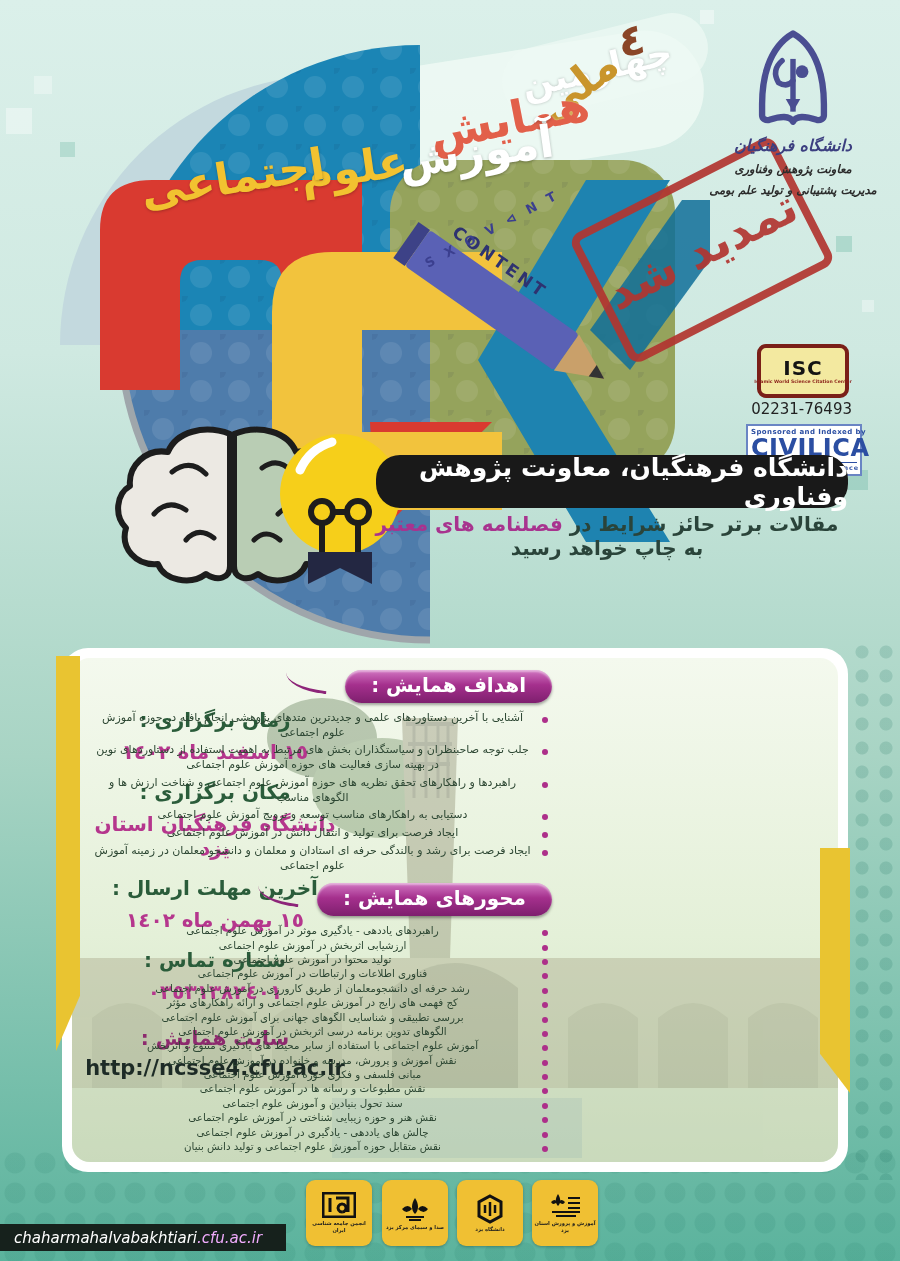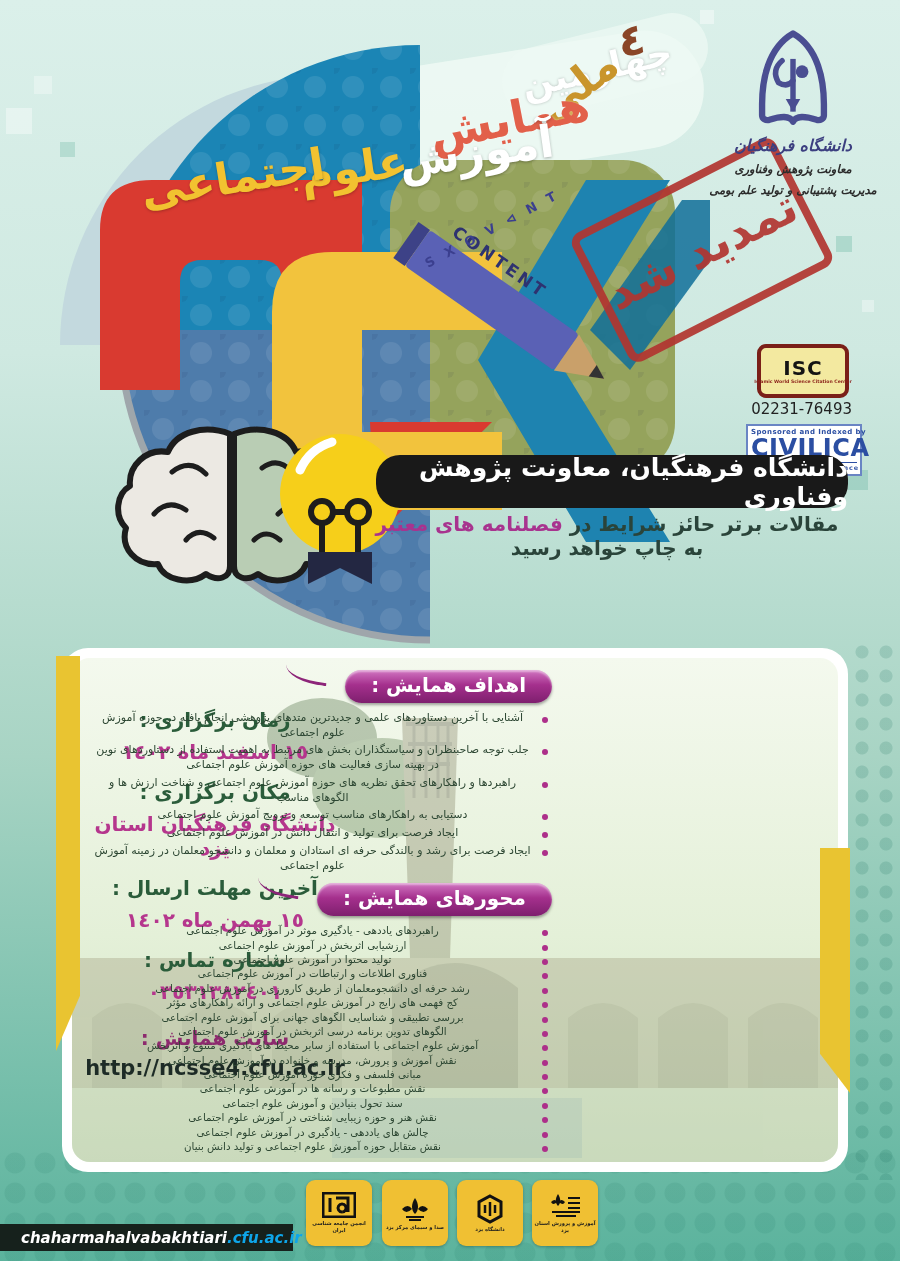--- a/index.html
+++ b/index.html
@@ -51,39 +51,39 @@
     background:linear-gradient(180deg,#f4f9ee 0%,#e4f0d8 55%,#cfe3c4 100%);}
   .yellow-band{position:absolute;background:#e9c431;}
 
   .col-left{position:absolute;right:492px;top:34px;width:262px;text-align:center;}
   .info-label{font-size:20px;font-weight:bold;color:#2a5c3a;margin-top:16px;}
   .info-value{font-size:20px;font-weight:bold;color:#b5368d;margin-top:8px;}
   .site-label{font-size:20px;font-weight:bold;color:#8d2a6e;margin-top:22px;}
   .site-link{font-size:21px;font-weight:bold;color:#1d2b26;margin-top:6px;direction:ltr;}
 
   .col-right{position:absolute;left:18px;top:12px;width:462px;direction:rtl;}
-  .pill-row{display:flex;gap:18px;}
+  .pill-row{display:flex;align-items:center;gap:18px;}
   .pill{display:inline-block;background:linear-gradient(180deg,#d277c3 0%,#a5308d 45%,#7e1f6e 100%);
     color:#fff;font-size:20px;font-weight:bold;padding:3px 26px 6px 26px;border-radius:24px;
     box-shadow:0 2px 3px rgba(0,0,0,.35), inset 0 2px 2px rgba(255,255,255,.45);}
   .pill-tail{width:42px;height:15px;border-bottom:3px solid #8d2579;border-radius:0 0 0 95%;transform:rotate(6deg) translateY(-4px);}
   ul.blist{list-style:none;margin:8px 4px 10px 0;padding:0;}
   ul.blist li{position:relative;padding-right:13px;color:#2c4632;font-weight:400;text-align:center;}
   ul.blist li::before{content:"";position:absolute;right:0;top:6px;width:6px;height:6px;border-radius:50%;background:#ad2f8a;}
   ul.goals li{font-size:11px;line-height:1.34;margin-bottom:3px;}
   ul.topics li{font-size:10.3px;line-height:1.3;margin-bottom:1px;}
 
   
   .logo-sq{position:absolute;top:1180px;width:66px;height:66px;background:#f0c033;border-radius:9px;
     display:flex;flex-direction:column;align-items:center;justify-content:center;box-shadow:0 1px 3px rgba(0,0,0,.25);}
   .logo-cap{font-size:5.2px;color:#1d1d1d;font-weight:bold;text-align:center;margin-top:2px;line-height:1.3;}
   .url-bar{position:absolute;left:0;top:1224px;width:272px;height:27px;background:#16211c;
-    display:flex;align-items:center;padding-left:21px;font-size:15px;font-weight:bold;font-style:italic;}
+    display:flex;align-items:center;padding-left:14px;font-size:15px;font-weight:normal;font-style:italic;}
   .url-main{color:#fff;}
-  .url-suffix{color:#0ea5e9;}
+  .url-suffix{color:#f0abfc;}
 </style>
 </head>
 <body>
 
 <div class="poster">
 
   <div class="sq" style="left:6px;top:108px;width:26px;height:26px;background:rgba(255,255,255,.38);"></div>
   <div class="sq" style="left:34px;top:76px;width:18px;height:18px;background:rgba(255,255,255,.3);"></div>
   <div class="sq" style="left:60px;top:142px;width:15px;height:15px;background:rgba(120,190,170,.35);"></div>
   <div class="sq" style="left:836px;top:236px;width:16px;height:16px;background:rgba(120,190,170,.4);"></div>

